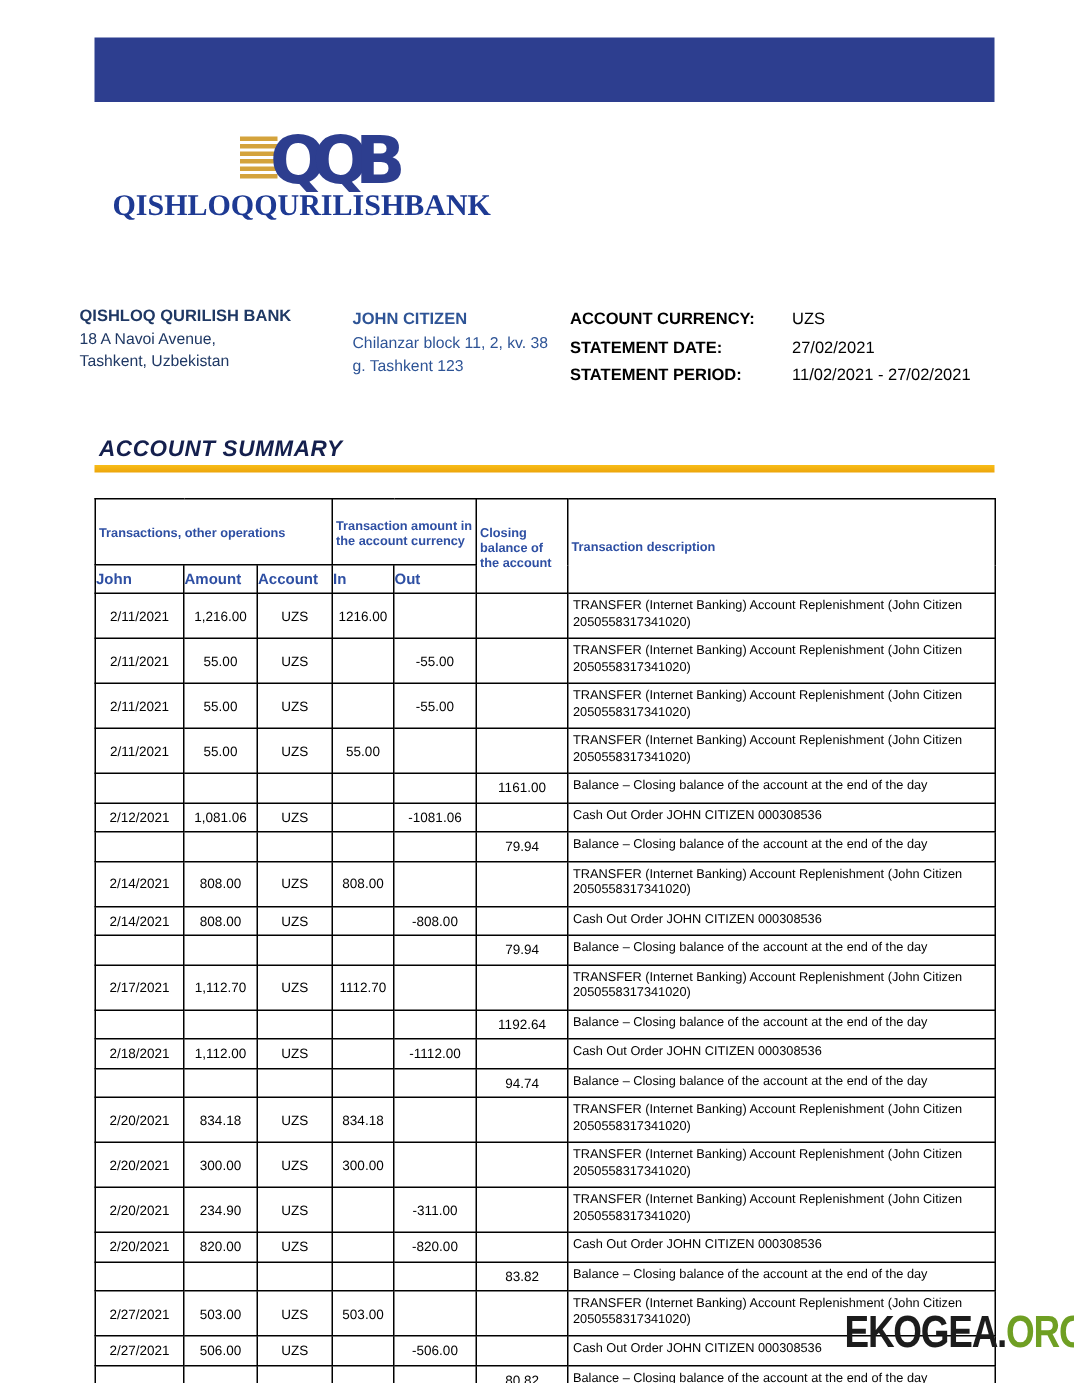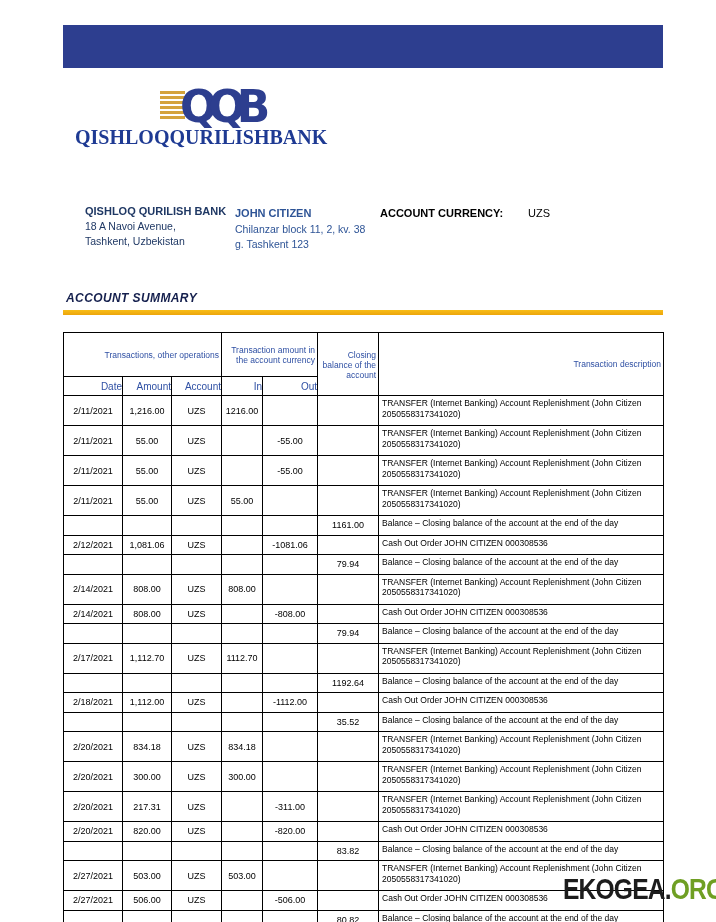--- a/index.html
+++ b/index.html
@@ -10,40 +10,40 @@
   .top-bar { position:absolute; left:63px; top:25px; width:600px; height:43px; background:#2d3e8f; }
 
   
   .logo-block { position:absolute; left:63px; top:82px; width:280px; }
   .logo-mark { position:absolute; left:97px; top:0; width:150px; height:46px; }
   .wordmark { position:absolute; left:12px; top:44px; width:258px;
               font-family:"Liberation Serif", serif; font-weight:bold; font-size:20px;
               color:#1e3a93; letter-spacing:0px; white-space:nowrap; }
 
   
-  .bank-info { position:absolute; left:85px; top:204px; width:160px; color:#1f3864; font-size:10.5px; line-height:15px; }
+  .bank-info { position:absolute; left:53px; top:204px; width:160px; color:#1f3864; font-size:10.5px; line-height:15px; }
   .bank-info .name { font-weight:bold; font-size:11px; }
   .customer-info { position:absolute; left:235px; top:206px; width:140px; color:#2e5496; font-size:10.5px; line-height:15px; }
   .customer-info .name { font-weight:bold; font-size:11px; margin-bottom:1px; }
   .account-details { position:absolute; left:380px; top:204px; width:285px; font-size:11px; }
   .acct-row { display:flex; line-height:18.5px; }
   .acct-row .lbl { font-weight:bold; width:148px; flex:0 0 148px; }
   .acct-row .val { white-space:nowrap; }
 
   
-  .section-title { position:absolute; left:66px; top:291px; font-size:12px; font-weight:bold;
+  .section-title { position:absolute; left:66px; top:291px; font-size:15px; font-weight:bold;
                    font-style:italic; color:#141f4d; letter-spacing:0.4px; }
   .gold-rule { position:absolute; left:63px; top:310px; width:600px; height:5px;
                background:linear-gradient(#f8bd18, #eca50b); }
 
   
   table.txn { position:absolute; left:63px; top:332px; width:600px; border-collapse:collapse;
               table-layout:fixed; }
   table.txn th, table.txn td { border:1.5px solid #000; }
-  table.txn thead th { color:#2e4fa3; font-weight:normal; text-align:right; vertical-align:middle; }
+  table.txn thead th { color:#2e4fa3; font-weight:bold; text-align:left; vertical-align:middle; }
   .gh { font-size:8.5px; line-height:10px; padding:2px; }
   th.gh-closing { vertical-align:top; padding-top:3px; }
   tr.group-row th { height:44px; }
   tr.sub-row th { height:19px; font-size:10px; }
   table.txn td { font-size:9px; height:17px; text-align:center; vertical-align:middle; padding:2px 2px; }
   table.txn td.cell-description { font-size:8.5px; line-height:10.5px; text-align:left; padding:2px 4px 6px 3px; }
   table.txn td.cell-amount, table.txn td.cell-in, table.txn td.cell-out, table.txn td.cell-balance { font-size:9px; }
 
   
   .footer-bar { position:absolute; left:63px; top:889px; width:696px; height:21px; background:#d946ef;margin-top:44px; }
@@ -84,20 +84,28 @@
   <div class="customer-info">
     <div class="name">JOHN CITIZEN</div>
     <div>Chilanzar block 11, 2, kv. 38</div>
     <div>g. Tashkent 123</div>
   </div>
 
   <div class="account-details">
     <div class="acct-row">
       <span class="lbl">ACCOUNT CURRENCY:</span>
       <span class="val">UZS</span>
+    </div>
+    <div class="acct-row">
+      <span class="lbl">STATEMENT DATE:</span>
+      <span class="val">27/02/2021</span>
+    </div>
+    <div class="acct-row">
+      <span class="lbl">STATEMENT PERIOD:</span>
+      <span class="val">11/02/2021 - 27/02/2021</span>
     </div>
   </div>
 
   <div class="section-title">ACCOUNT SUMMARY</div>
   <div class="gold-rule"></div>
 
   <table class="txn">
     <colgroup>
       <col style="width:59px">
         <col style="width:49px">
@@ -108,21 +116,21 @@
         <col style="width:285px">
     </colgroup>
     <thead>
       <tr class="group-row">
         <th class="gh" colspan="3">Transactions, other operations</th>
         <th class="gh" colspan="2">Transaction amount in the account currency</th>
         <th class="gh gh-closing" rowspan="2">Closing balance of the account</th>
         <th class="gh" rowspan="2">Transaction description</th>
       </tr>
       <tr class="sub-row">
-        <th>Date</th>
+        <th>John</th>
         <th>Amount</th>
         <th>Account</th>
         <th>In</th>
         <th>Out</th>
       </tr>
     </thead>
     <tbody>
         <tr>
           <td class="cell-date">2/11/2021</td>
           <td class="cell-amount">1,216.00</td>
@@ -239,21 +247,21 @@
           <td class="cell-out">-1112.00</td>
           <td class="cell-balance"></td>
           <td class="cell-description">Cash Out Order JOHN CITIZEN 000308536</td>
         </tr>
         <tr>
           <td class="cell-date"></td>
           <td class="cell-amount"></td>
           <td class="cell-currency"></td>
           <td class="cell-in"></td>
           <td class="cell-out"></td>
-          <td class="cell-balance">35.52</td>
+          <td class="cell-balance">94.74</td>
           <td class="cell-description">Balance – Closing balance of the account at the end of the day</td>
         </tr>
         <tr>
           <td class="cell-date">2/20/2021</td>
           <td class="cell-amount">834.18</td>
           <td class="cell-currency">UZS</td>
           <td class="cell-in">834.18</td>
           <td class="cell-out"></td>
           <td class="cell-balance"></td>
           <td class="cell-description">TRANSFER (Internet Banking) Account Replenishment (John Citizen 2050558317341020)</td>
@@ -262,21 +270,21 @@
           <td class="cell-date">2/20/2021</td>
           <td class="cell-amount">300.00</td>
           <td class="cell-currency">UZS</td>
           <td class="cell-in">300.00</td>
           <td class="cell-out"></td>
           <td class="cell-balance"></td>
           <td class="cell-description">TRANSFER (Internet Banking) Account Replenishment (John Citizen 2050558317341020)</td>
         </tr>
         <tr>
           <td class="cell-date">2/20/2021</td>
-          <td class="cell-amount">217.31</td>
+          <td class="cell-amount">234.90</td>
           <td class="cell-currency">UZS</td>
           <td class="cell-in"></td>
           <td class="cell-out">-311.00</td>
           <td class="cell-balance"></td>
           <td class="cell-description">TRANSFER (Internet Banking) Account Replenishment (John Citizen 2050558317341020)</td>
         </tr>
         <tr>
           <td class="cell-date">2/20/2021</td>
           <td class="cell-amount">820.00</td>
           <td class="cell-currency">UZS</td>

